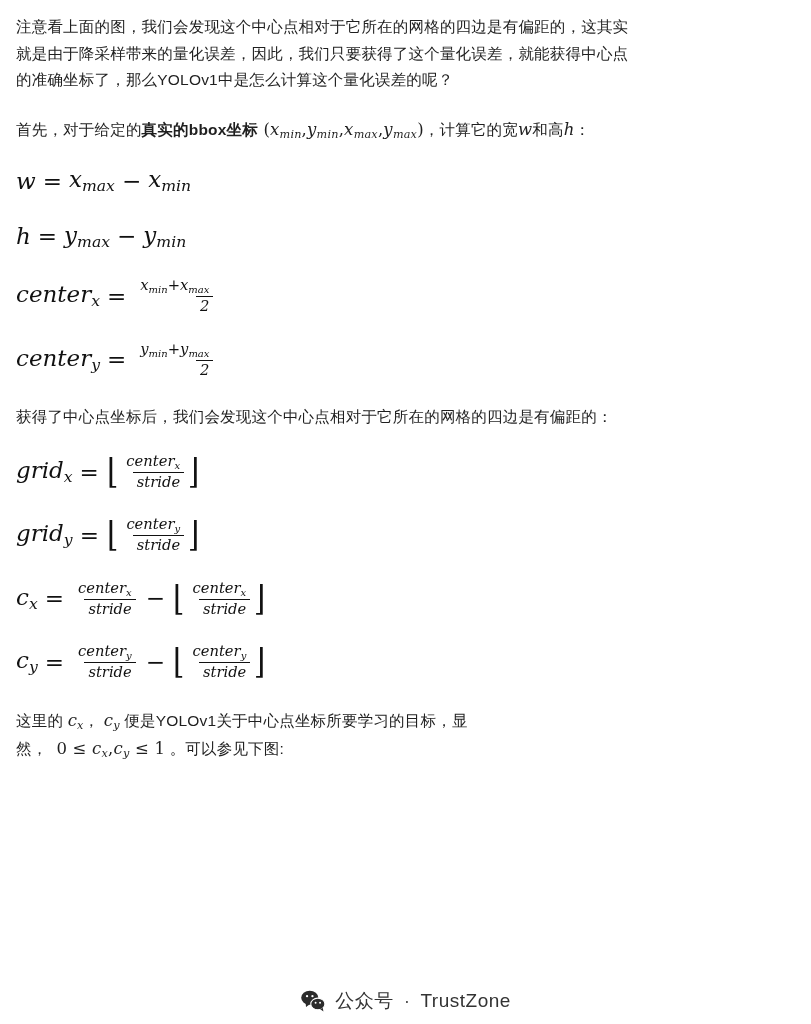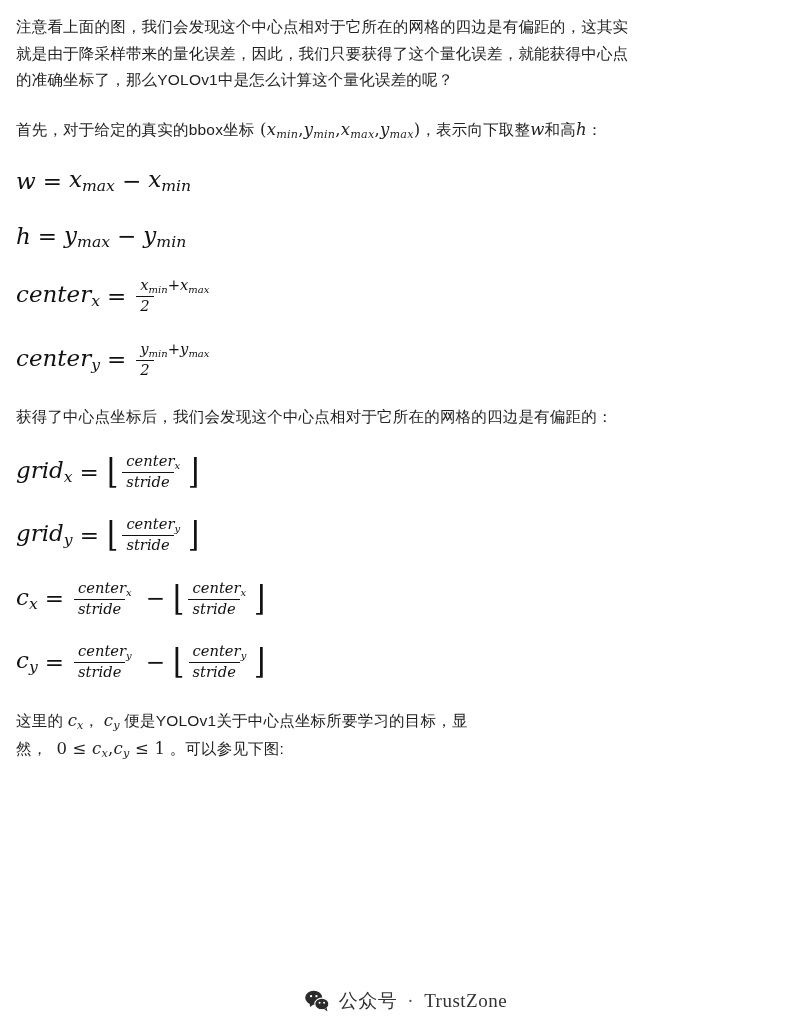--- a/index.html
+++ b/index.html
@@ -25,21 +25,21 @@
     line-height: 1.72;
     margin: 0 0 22px 0;
     color: #1f1f1f;
     letter-spacing: 0.2px;
   }
   p.para.tight {
     margin-bottom: 20px;
     margin-top: 12px;
   }
   b.bold {
-    font-weight: normal;
+    font-weight: bold;
     margin-top: 14px;
   }
   .mathline {
     margin: 0 0 26px 0;
     font-family: "DejaVu Serif", serif;
     font-style: italic;
     color: #111;
     display: flex;
     align-items: center;
   }
@@ -55,21 +55,21 @@
     vertical-align: -0.28em;
   }
   .op {
     font-style: normal;
     padding: 0 7px;
   }
   
   .frac {
     display: inline-flex;
     flex-direction: column;
-    align-items: flex-start;
+    align-items: flex-end;
     vertical-align: middle;
     margin: 0 3px;
     font-size: 0.64em;
     line-height: 1.12;
   }
   .frac .num {
     padding: 0 4px 1px 4px;
   }
   .frac .den {
     padding: 1px 4px 0 4px;
@@ -100,21 +100,20 @@
     align-items: center;
     justify-content: center;
   }
   .footer-inner {
     display: flex;
     align-items: center;
     gap: 9px;
     color: #333;
     font-size: 19px;
     letter-spacing: 0.5px;
-    font-family: Liberation Serif, serif;
   }
   .wechat-icon {
     width: 26px;
     height: 26px;
     display: inline-block;
   }
   .footer-sep {
     color: #555;
     padding: 0 1px;
   }
@@ -126,21 +125,21 @@
 </style>
 </head>
 <body>
 
 <div class="page">
 
   <p class="para">注意看上面的图，我们会发现这个中心点相对于它所在的网格的四边是有偏距的，这其实就是由于降采样带来的量化误差，因此，我们只要获得了这个量化误差，就能获得中心点的准确坐标了，那么YOLOv1中是怎么计算这个量化误差的呢？</p>
 
   <p class="para">
     <span>首先，对于给定的</span><b class="bold">真实的bbox坐标</b><span class="inline-math upright">
-      <span class="nowrap">(<span class="var">x<span class="sub">min</span></span>,<span class="var">y<span class="sub">min</span></span>,<span class="var">x<span class="sub">max</span></span>,<span class="var">y<span class="sub">max</span></span>)</span></span><span>，表示向下取整</span><span class="inline-math">w</span><span>和高</span><span class="inline-math">h</span><span>：</span>
+      <span class="nowrap">(<span class="var">x<span class="sub">min</span></span>,<span class="var">y<span class="sub">min</span></span>,<span class="var">x<span class="sub">max</span></span>,<span class="var">y<span class="sub">max</span></span>)</span></span><span>，计算它的宽</span><span class="inline-math">w</span><span>和高</span><span class="inline-math">h</span><span>：</span>
   </p>
 
   <div class="mathline big">
     <span class="var">w</span>
       <span class="op">=</span>
       <span class="var">x<span class="sub">max</span></span>
       <span class="op">−</span>
       <span class="var">x<span class="sub">min</span></span>
   </div>
 

